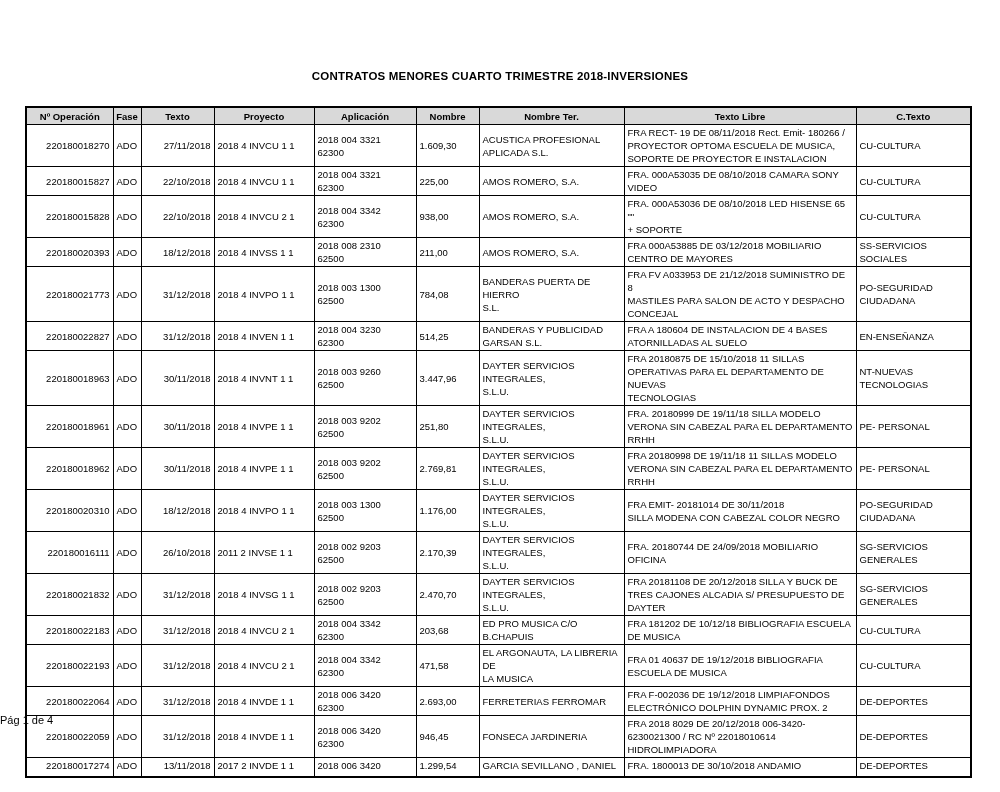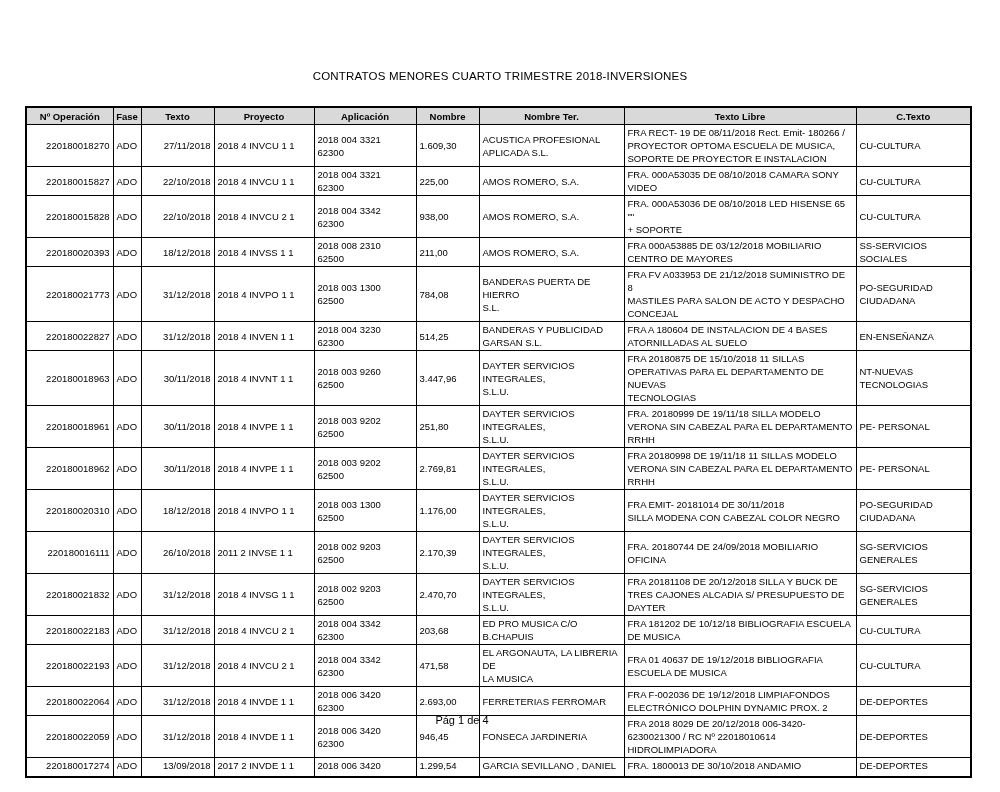--- a/index.html
+++ b/index.html
@@ -18,21 +18,21 @@
     height: 792px;
     background: #ffffff;
   }
   .doc-title {
     position: absolute;
     top: 70px;
     left: 0;
     width: 1000px;
     text-align: center;
     font-size: 11.5px;
-    font-weight: normal;
+    font-weight: bold;
     letter-spacing: 0.2px;
   }
   table.contracts {
     position: absolute;
     top: 106px;
     left: 25px;
     width: 945px;
     border-collapse: collapse;
     table-layout: fixed;
     border: 2px solid #000;
@@ -65,21 +65,21 @@
   td.c-txt    { text-align: left; white-space: pre-line; }
   td.c-ges    { text-align: left; white-space: pre-line; }
   tr.clipped { height: 15px; margin-top: 24px; }
   tr.clipped td { vertical-align: top; }
   tr.clipped td .cv { max-height: 16px; overflow: hidden; display: block; }
   .doc-footer {
     position: absolute;
     top: 714px;
     left: 0;
     width: 924px;
-    text-align: center;
+    text-align: left;
     font-size: 11px;
   }
 </style>
 </head>
 <body>
 
 <div class="page">
 
   <div class="doc-title">CONTRATOS MENORES CUARTO TRIMESTRE 2018-INVERSIONES</div>
 
@@ -338,21 +338,21 @@
     <td class="c-ges"><span class="cv">DE-DEPORTES</span></td>
   </tr>
         <tr class="data-row clipped">
     <td class="c-op">
             <span class="cv">220180017274</span>
           </td>
     <td class="c-fase">
             <span class="cv">ADO</span>
           </td>
     <td class="c-fecha">
-            <span class="cv">13/09/2018</span>
+            <span class="cv">13/11/2018</span>
           </td>
     <td class="c-proy">
             <span class="cv">2017 2 INVDE 1 1</span>
           </td>
     <td class="c-apl"><span class="cv">2018 006 3420
 62300</span></td>
     <td class="c-imp">
             <span class="cv">1.299,54</span>
           </td>
     <td class="c-nom"><span class="cv">GARCIA SEVILLANO , DANIEL</span></td>

